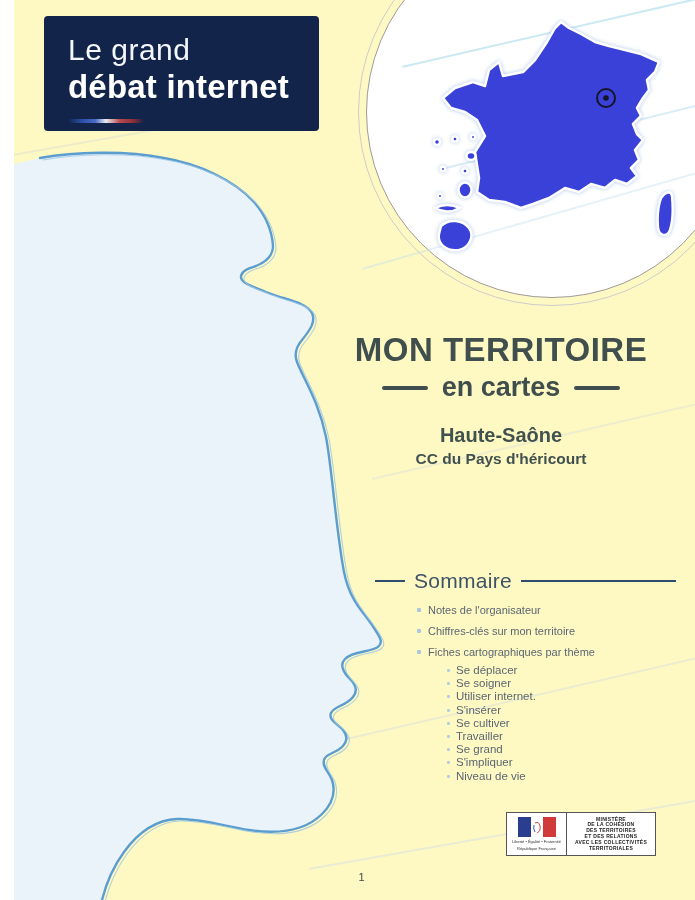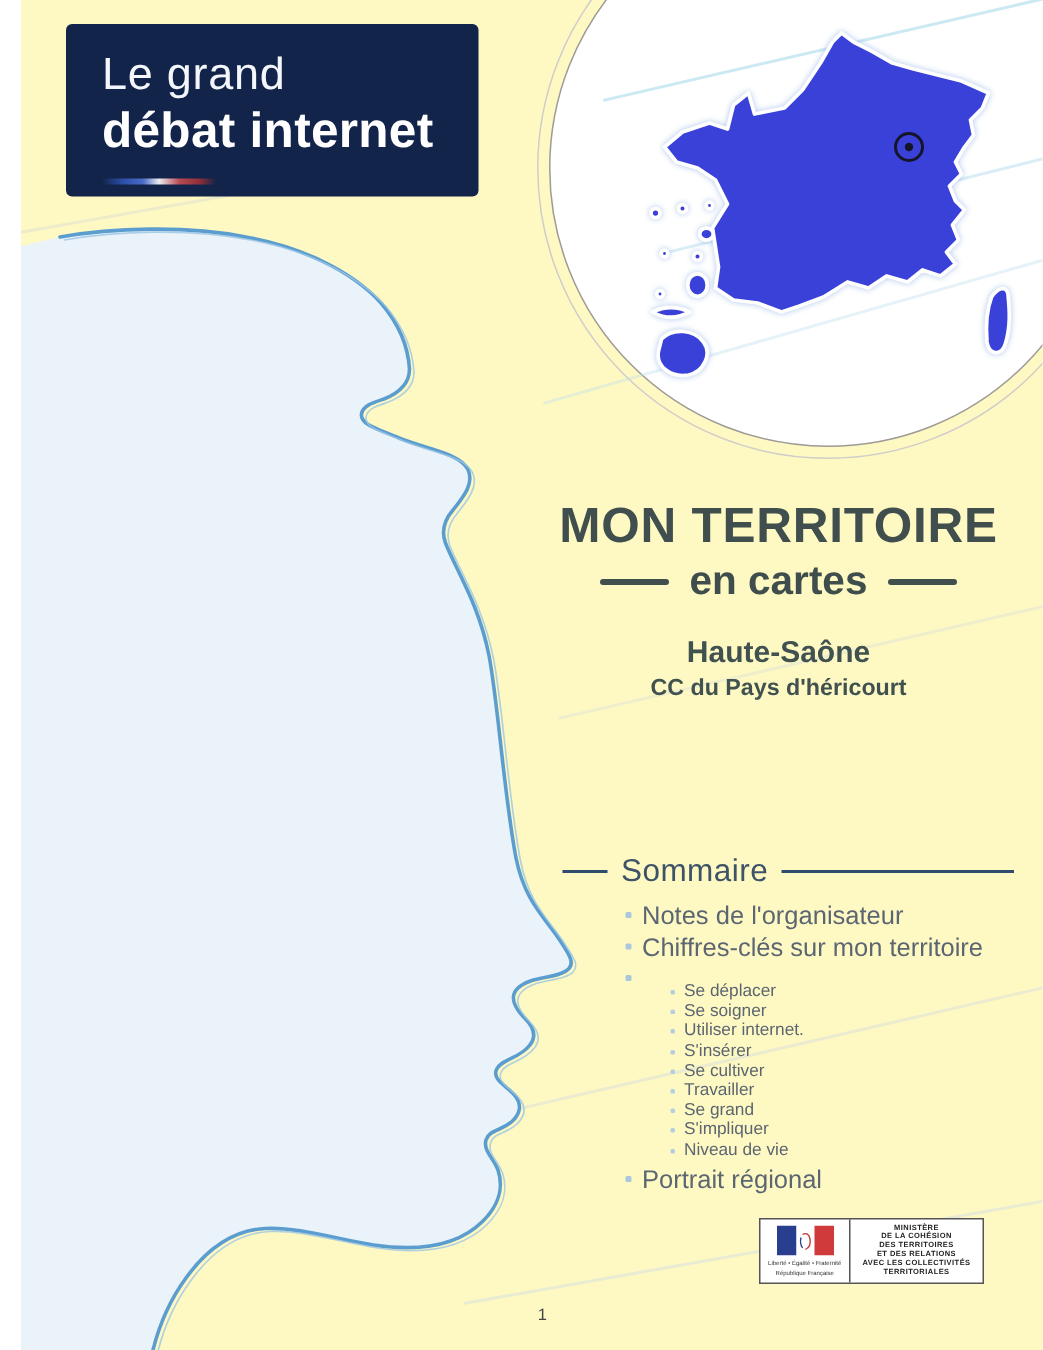--- a/index.html
+++ b/index.html
@@ -32,36 +32,36 @@
   .brand .l1 { font-size:30px; font-weight:300; color:#f3f6fa; letter-spacing:.5px; }
   .brand .l2 { font-size:33px; font-weight:800; color:#ffffff; margin-top:1px; letter-spacing:.2px; }
   .tricolor { width:76px; height:4px; border-radius:2px; margin-top:13px;
               background:linear-gradient(90deg, rgba(40,70,160,0) 0%, #2b4ea6 18%, #4a6bc8 36%,
                          #e9ecf2 50%, #b84a52 68%, #8c2f38 86%, rgba(140,47,56,0) 100%); }
 
   
   .face-svg { position:absolute; left:0; top:150px; z-index:2; }
 
   
-  .title-block { position:absolute; left:330px; top:332px; width:350px; text-align:center; z-index:5; }
+  .title-block { position:absolute; left:312px; top:332px; width:350px; text-align:center; z-index:5; }
   .title-main { font-size:33px; font-weight:800; color:#404f4d; letter-spacing:.5px; line-height:36px; }
   .subtitle-row { display:flex; align-items:center; justify-content:center; gap:14px; margin-top:4px; }
   .subtitle { font-size:27px; font-weight:800; color:#3f4e4c;text-align:center; }
   .sub-dash { width:46px; height:4px; background:#404f4d; border-radius:2px; }
   .region { font-size:20px; font-weight:700; color:#40514f; margin-top:21px; }
   .epci   { font-size:15.5px; font-weight:700; color:#40514f; margin-top:3px; }
 
   
   .sommaire { position:absolute; left:361px; top:569px; width:301px; z-index:5; }
   .som-head { display:flex; align-items:center; gap:9px; }
   .som-dash { width:30px; height:2px; background:#2e4d6e; flex:0 0 auto; }
   .som-title { font-size:21px; font-weight:500; color:#3e5268; letter-spacing:.3px; }
   .som-line { flex:1 1 auto; height:2px; background:#2e4d6e; }
   .som-list { margin-top:7px; padding-left:42px; }
-  .li  { display:flex; align-items:flex-start; gap:7px; font-size:17px; color:#5c6672; line-height:21px; }
+  .li  { display:flex; align-items:flex-start; gap:7px; font-size:11px; color:#5c6672; line-height:21px; }
   .li .bullet { width:4px; height:4px; border-radius:1px; background:#a9c7dd; flex:0 0 auto; margin-top:8px; }
   .sub-list { padding-left:30px; margin:1px 0 2px 0; }
   .li.sub { font-size:11.5px; line-height:13.2px; gap:6px; }
   .li.sub .bullet { width:3px; height:3px; margin-top:5px; background:#b3cfe0; }
 
   
   .ministry { position:absolute; left:492px; top:812px; width:150px; height:44px; z-index:5;
               background:#ffffff; border:1px solid #555; display:flex; }
   .min-left { width:60px; border-right:1px solid #555; display:flex; flex-direction:column;
               align-items:center; justify-content:center; padding:2px 1px; }
@@ -172,20 +172,21 @@
       <div class="li">
         <span class="bullet"></span>
         <span>Notes de l'organisateur</span>
       </div>
       <div class="li">
         <span class="bullet"></span>
         <span>Chiffres-clés sur mon territoire</span>
       </div>
       <div class="li">
         <span class="bullet"></span>
+        <span>Fiches cartographiques par thème</span>
       </div>
       <div class="sub-list">
         <div class="li sub">
           <span class="bullet"></span>
           <span>Se déplacer</span>
         </div>
         <div class="li sub">
           <span class="bullet"></span>
           <span>Se soigner</span>
         </div>
@@ -210,24 +211,20 @@
           <span>Se grand</span>
         </div>
         <div class="li sub">
           <span class="bullet"></span>
           <span>S'impliquer</span>
         </div>
         <div class="li sub">
           <span class="bullet"></span>
           <span>Niveau de vie</span>
         </div>
-      </div>
-      <div class="li">
-        <span class="bullet"></span>
-        <span>Portrait régional</span>
       </div>
     </div>
   </div>
 
   <div class="ministry">
     <div class="min-left">
       <svg width="38" height="20" viewBox="0 0 38 20">
         <rect x="0" y="0" width="13" height="20" fill="#2a3e8f"></rect>
         <rect x="13" y="0" width="12" height="20" fill="#ffffff"></rect>
         <rect x="25" y="0" width="13" height="20" fill="#d03a3a"></rect>

